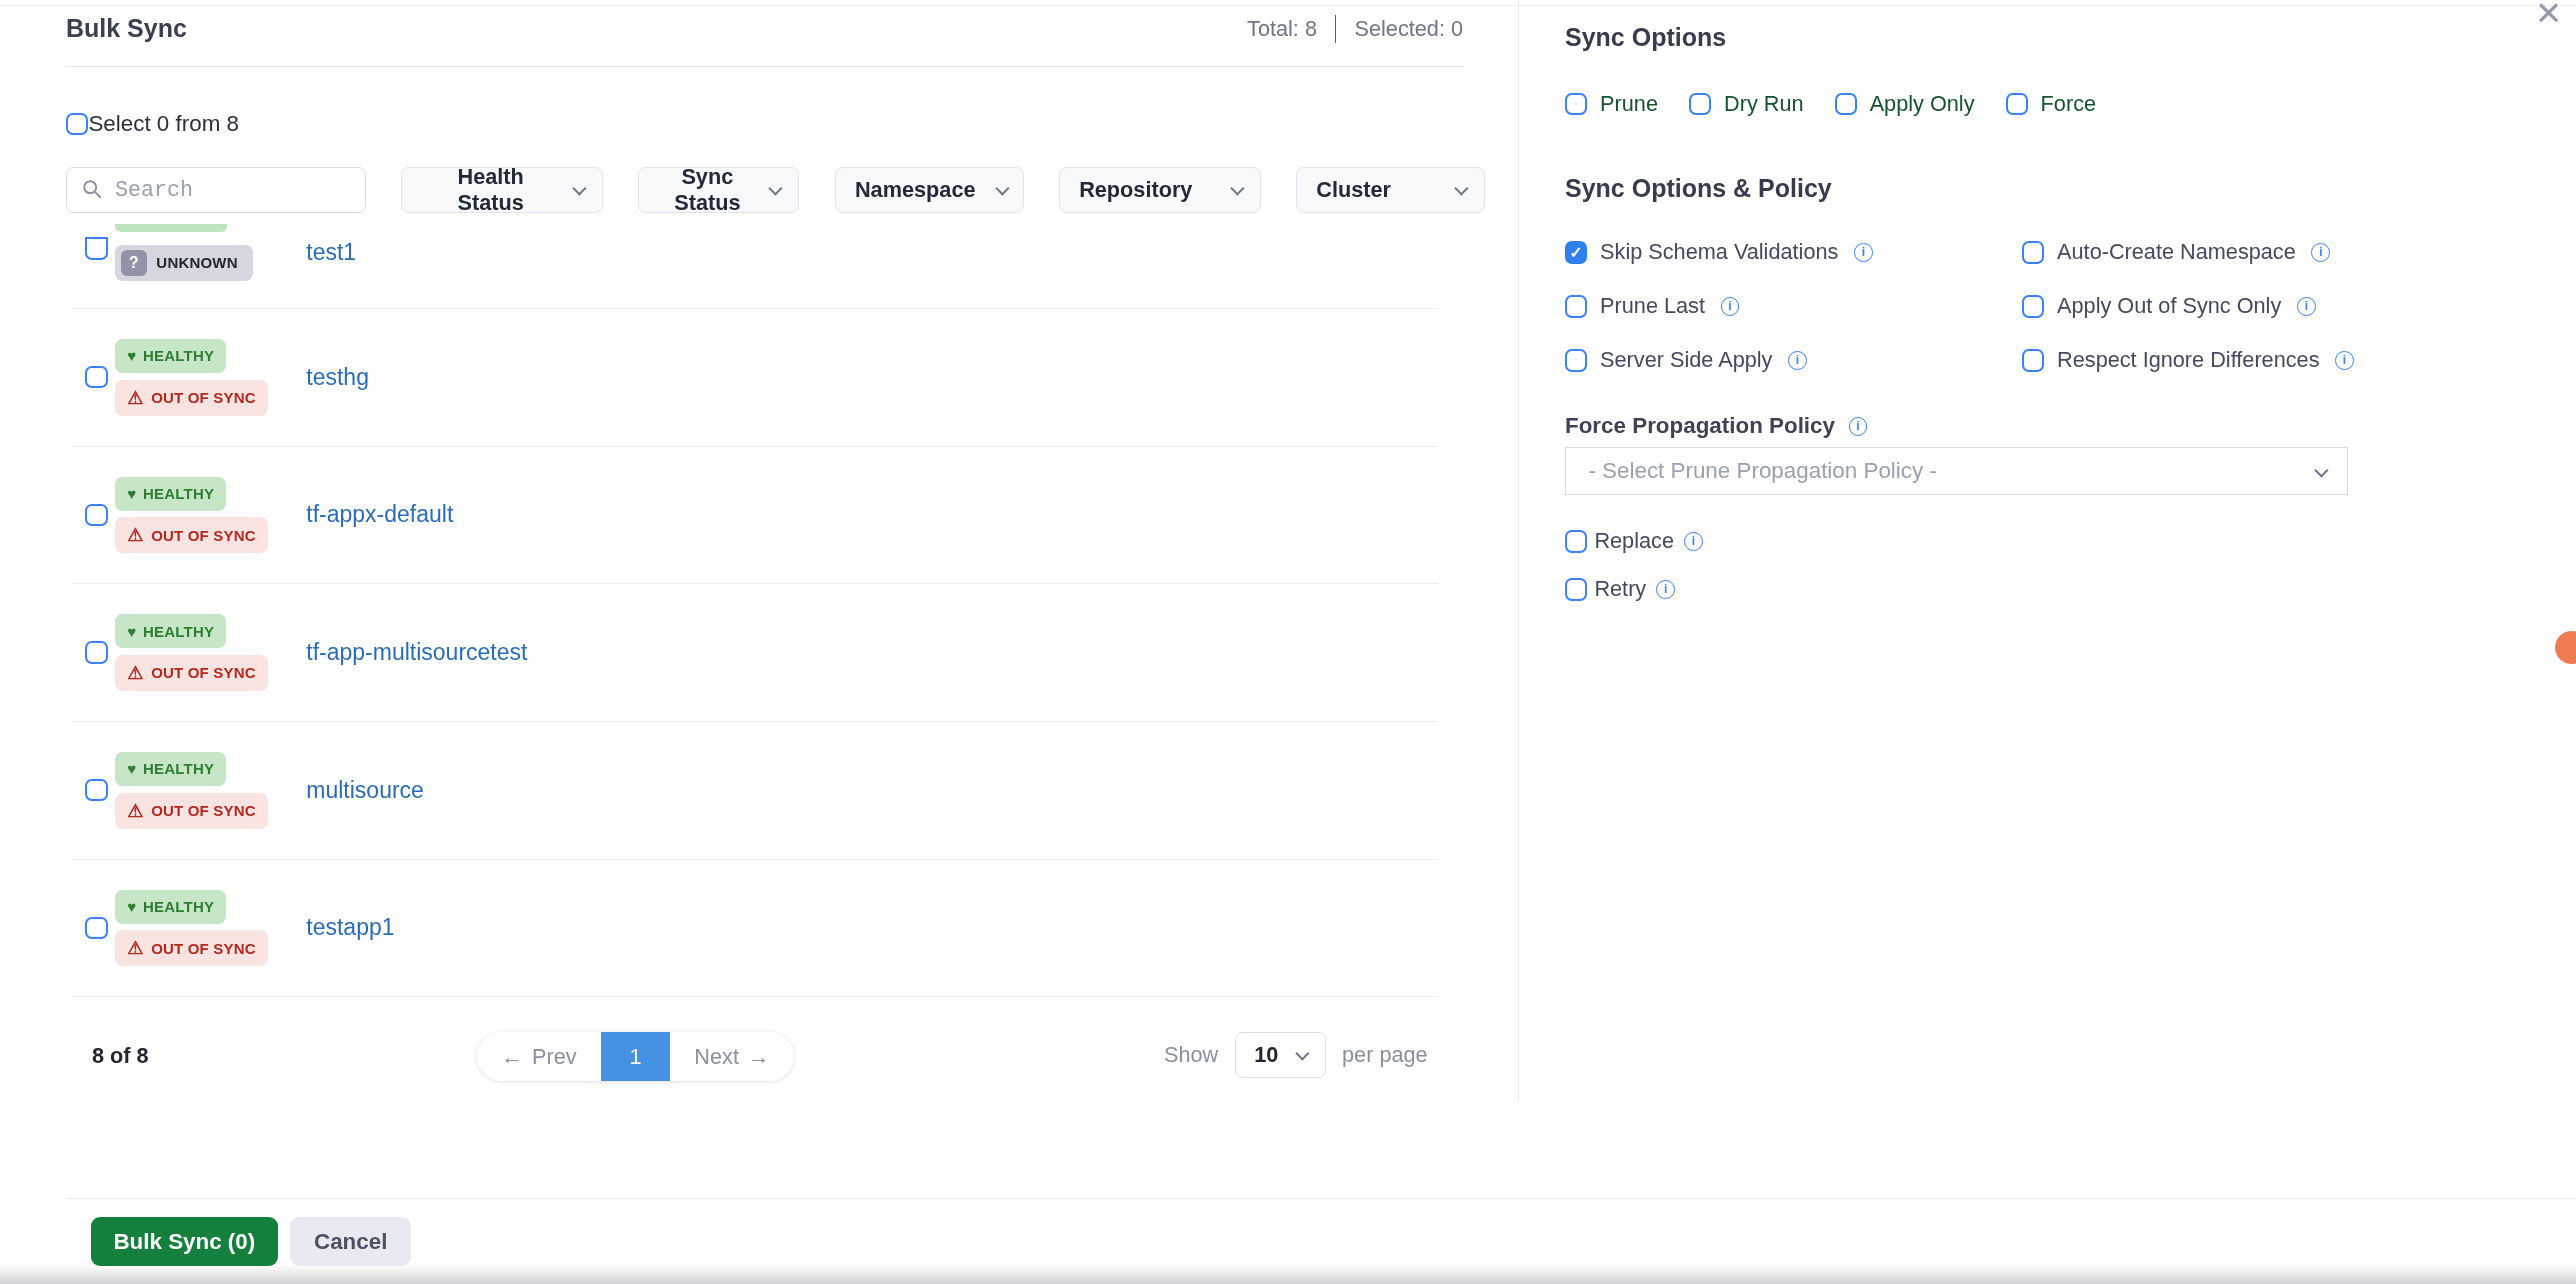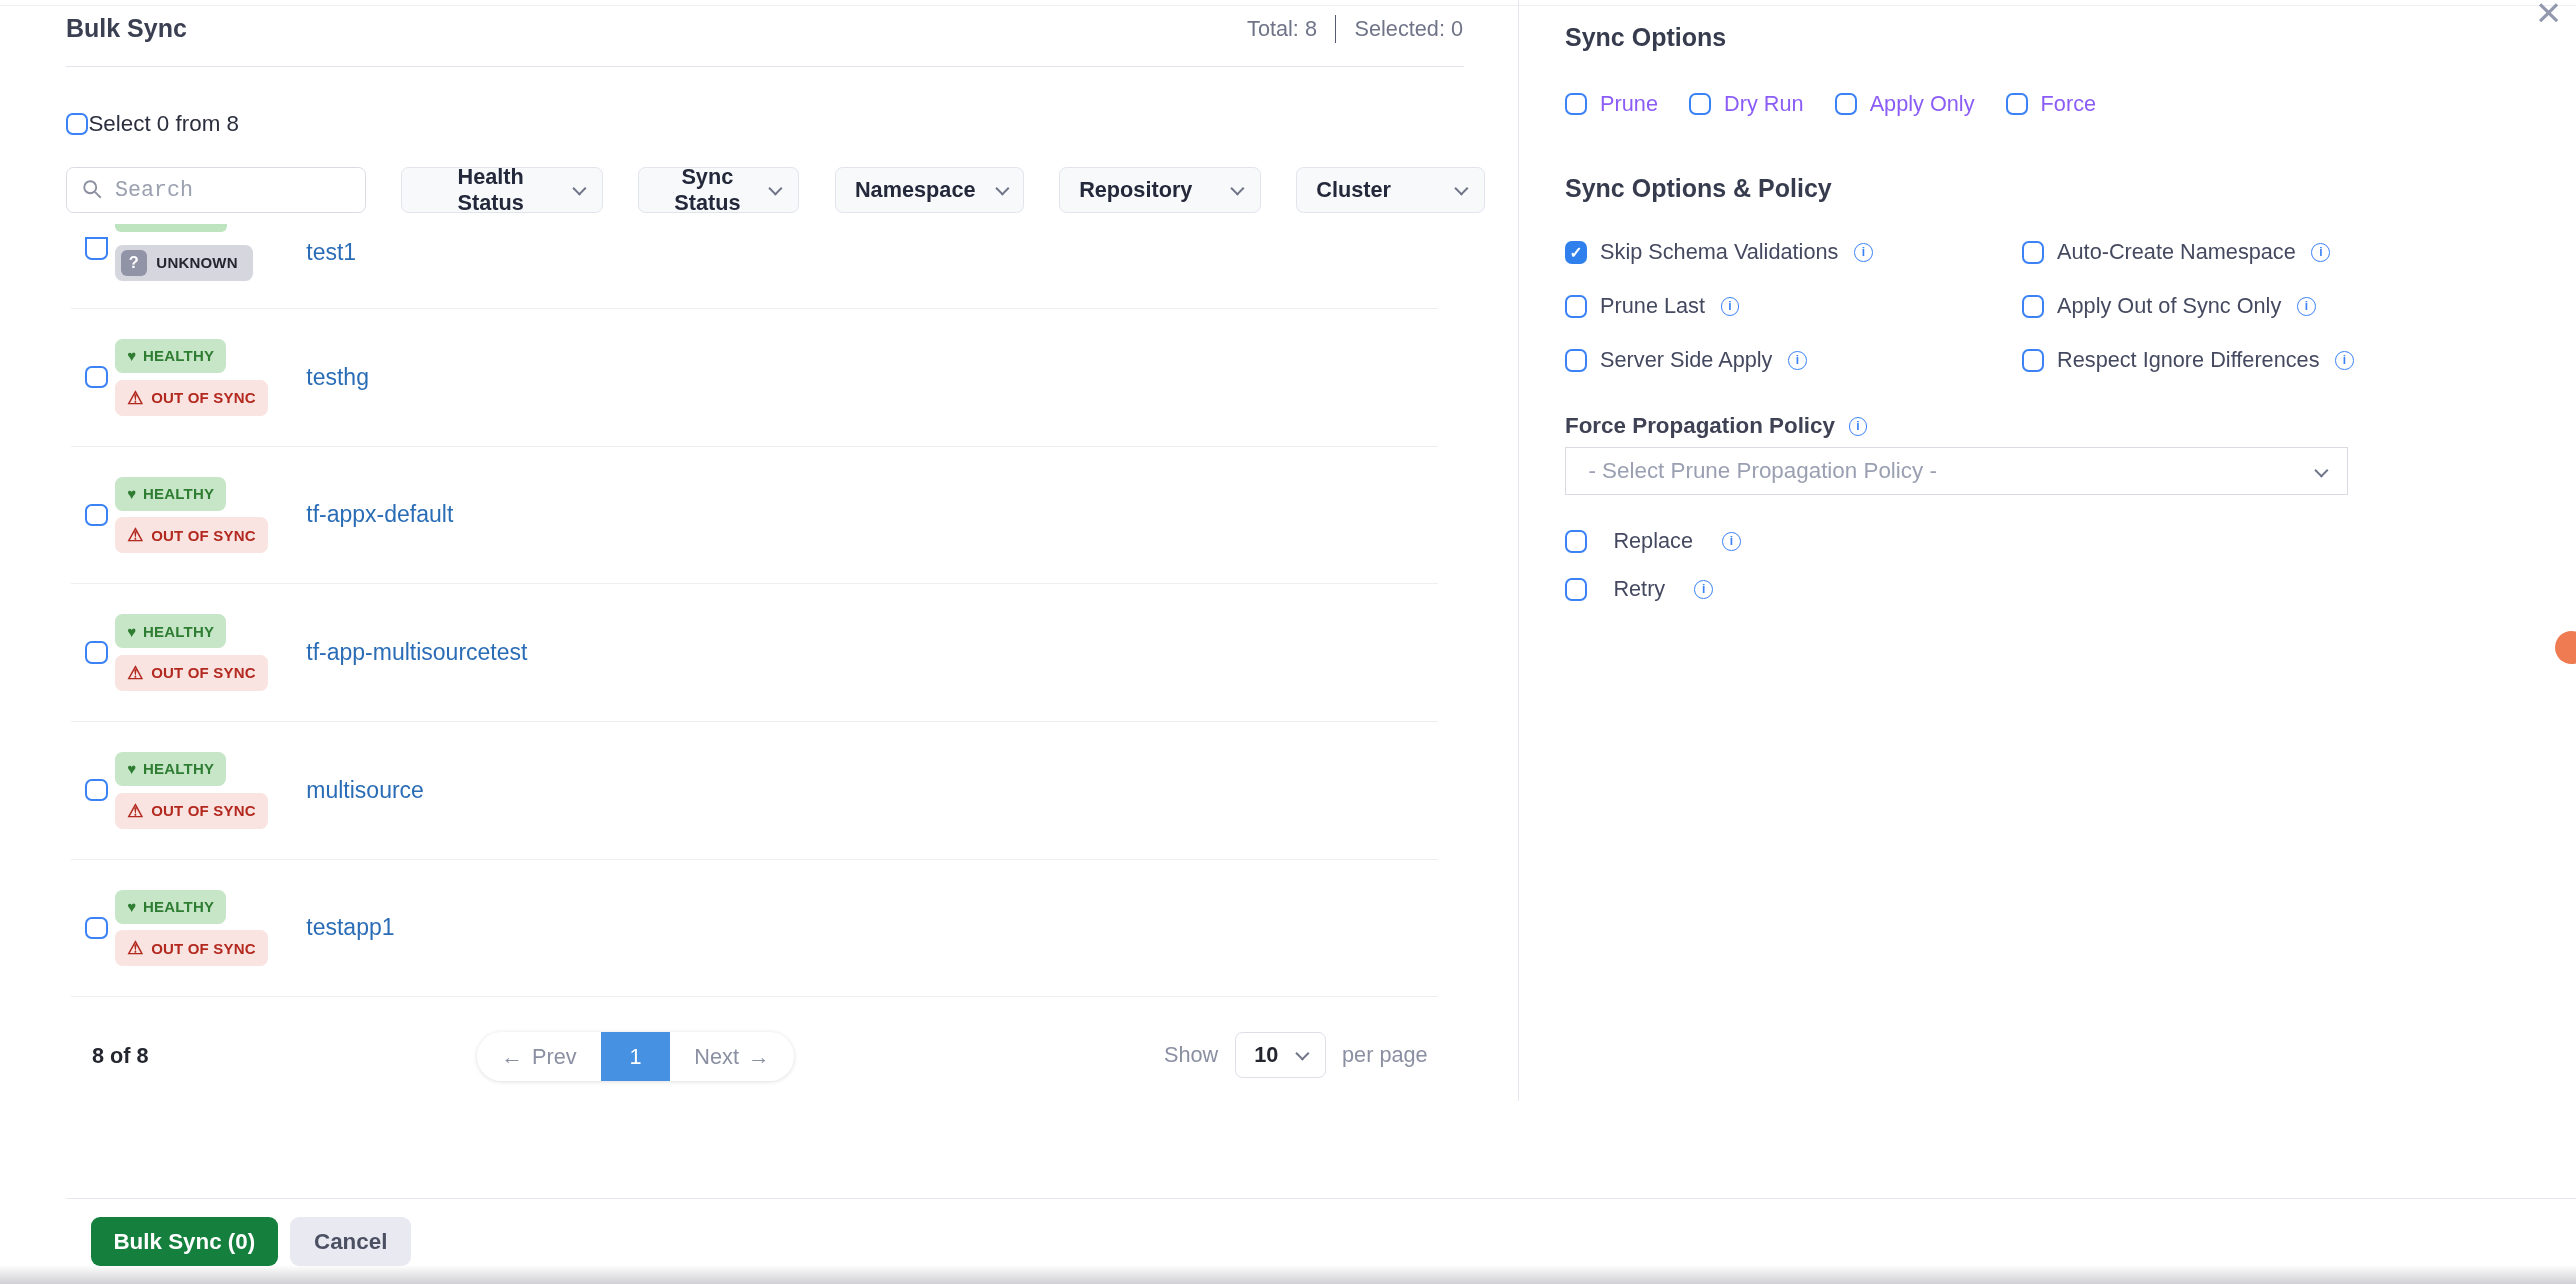--- a/index.html
+++ b/index.html
@@ -74,32 +74,32 @@
   .page-size { position:absolute; left:1098px; top:2.2px; height:46px; display:flex; align-items:center; gap:16.4px;
                font-size:21.7px; color:#8a8fa2; }
   .size-select { height:46px; width:91px; border:1.5px solid #dcdee8; border-radius:7.5px; background:#fff;
                  display:flex; align-items:center; justify-content:center; gap:4.5px; cursor:pointer;
                  font-size:21.7px; font-weight:600; color:#23262f; }
 
   
   .right-panel { position:absolute; left:1519px; top:0; width:1057px; padding:14px 0 0 46px;margin-top:8px; }
   .rp-heading { font-size:25px; font-weight:600; color:#363b4e; line-height:30px; }
   .basic-opts { margin-top:39px; display:flex; gap:31px; align-items:center; height:25.4px; }
-  .opt-item { display:flex; align-items:center; gap:12.7px; font-size:21.7px; color:#8b5cf6; cursor:pointer; }
+  .opt-item { display:flex; align-items:center; gap:12.7px; font-size:21.7px; color:#14532d; cursor:pointer; }
   .policy-title { margin-top:57px; }
   .policy-grid { margin-top:37px; display:grid; grid-template-columns:457px auto; row-gap:30px; }
   .policy-item { display:flex; align-items:center; gap:12.7px; font-size:21.7px; color:#444960; height:24px; cursor:pointer; }
   .info { width:18.7px; height:18.7px; border-radius:50%; border:1.5px solid #3b82f6; color:#3b82f6;
           display:inline-flex; align-items:center; justify-content:center; font-size:12px; font-weight:700;
           margin-left:3px; flex:none; cursor:pointer; }
   .ppp-label { margin-top:42px; display:flex; align-items:center; gap:10.5px; font-size:22.4px; font-weight:600; color:#3f4254; height:24px; }
   .ppp-select { margin-top:9px; width:783px; height:48px; border:1.5px solid #d9dbe3; border-radius:0; background:#fff;
                 display:flex; align-items:center; justify-content:space-between; padding:0 22.4px; cursor:pointer; }
   .ppp-select .placeholder { font-size:22.4px; color:#9aa0b2; }
-  .extra-opt { display:flex; align-items:center; gap:26px; font-size:21.7px; color:#444960; height:24px; cursor:pointer; }
+  .extra-opt { display:flex; align-items:center; gap:7px; font-size:21.7px; color:#444960; height:24px; cursor:pointer; }
   .extra-replace { margin-top:34px; }
   .extra-retry { margin-top:24px; }
 
   .close-x { position:absolute; top:-9px; right:15px; font-size:43px; font-weight:200; color:#9298ad;
              background:none; border:none; cursor:pointer; line-height:1; font-family:"Liberation Sans",sans-serif; }
   .orange-dot { position:absolute; top:631px; right:-12px; width:33px; height:33px; border-radius:50%;
                 background:#ef7b52; cursor:pointer; }
 
   
   .footer-divider { position:absolute; top:1198px; left:66px; right:0; height:0.7px; background:#e7e8ee; }

